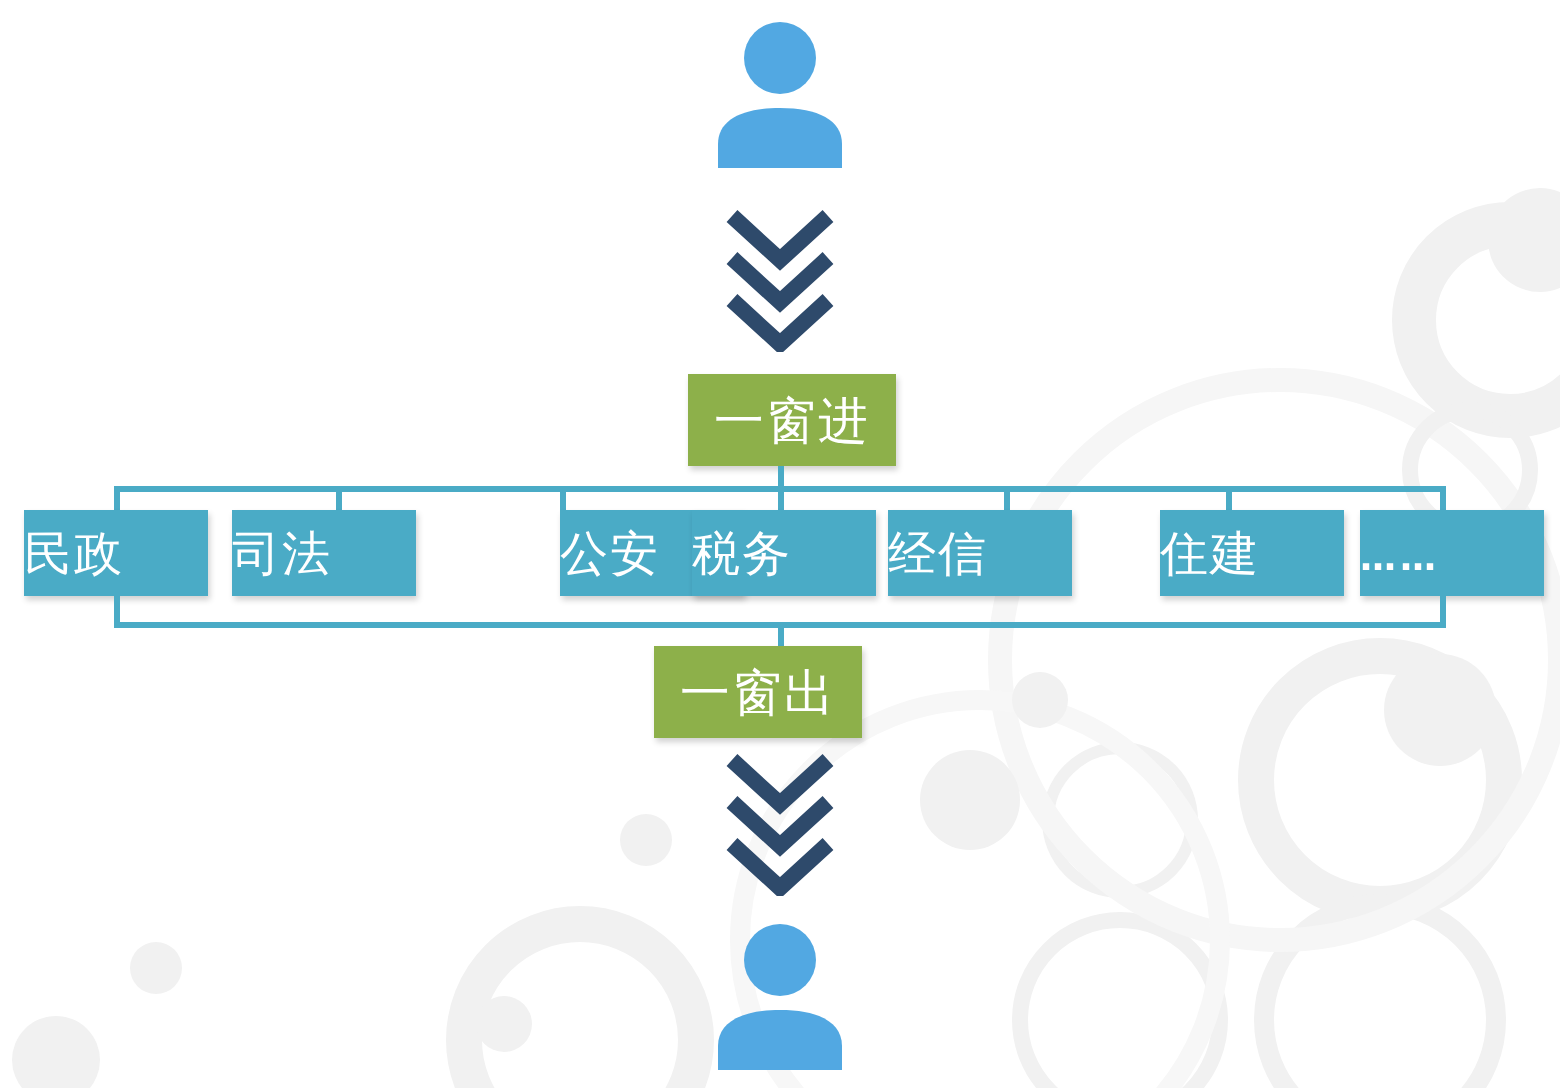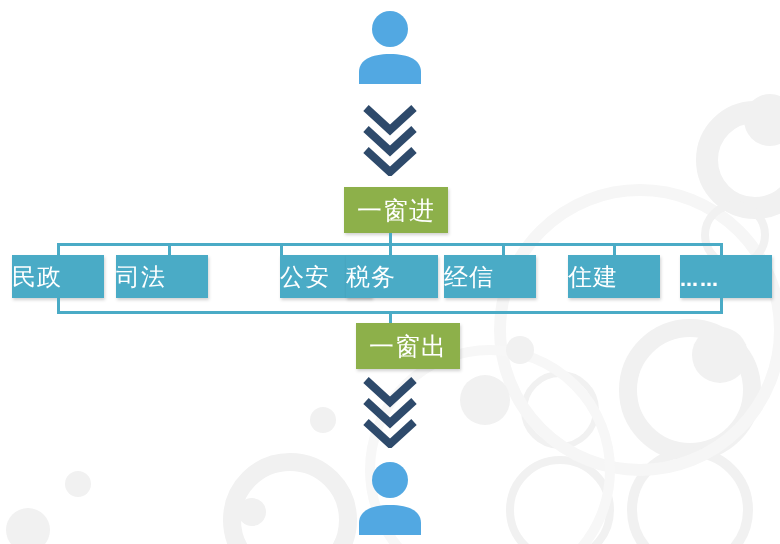--- a/index.html
+++ b/index.html
@@ -90,33 +90,33 @@
   </div>
 <div class="dept" style="left:235px;margin-left:45px;">
     <span>公安</span>
   </div>
 <div class="dept" style="left:346px;">
     <span>税务</span>
   </div>
 <div class="dept" style="left:444px;">
     <span>经信</span>
   </div>
-<div class="dept" style="left:568px;">
+<div class="dept" style="left:580px;">
     <span>住建</span>
   </div>
 <div class="dept dots" style="left:680px;">
     <span>……</span>
   </div>
 
 <div class="line" style="left:57px; top:311px; width:666px; height:3px;"></div>
 <div class="line" style="left:57px; top:298px; width:3px; height:15px;"></div>
 <div class="line" style="left:720px; top:298px; width:3px; height:15px;"></div>
 <div class="line" style="left:389px; top:311px; width:3px; height:12px;"></div>
 
-<div class="green-box" style="left:356px; top:323px;">
+<div class="green-box" style="left:327px; top:323px;">
   <span>一窗出</span>
 </div>
 
 <svg class="chev" style="left:360px; top:374px;" viewBox="0 0 60 74">
   <g fill="none" stroke="#2e4a6b" stroke-width="8" stroke-linejoin="miter">
     <polyline points="6,6 30,28 54,6"></polyline>
     <polyline points="6,27 30,49 54,27"></polyline>
     <polyline points="6,48 30,70 54,48"></polyline>
   </g>
 </svg>

